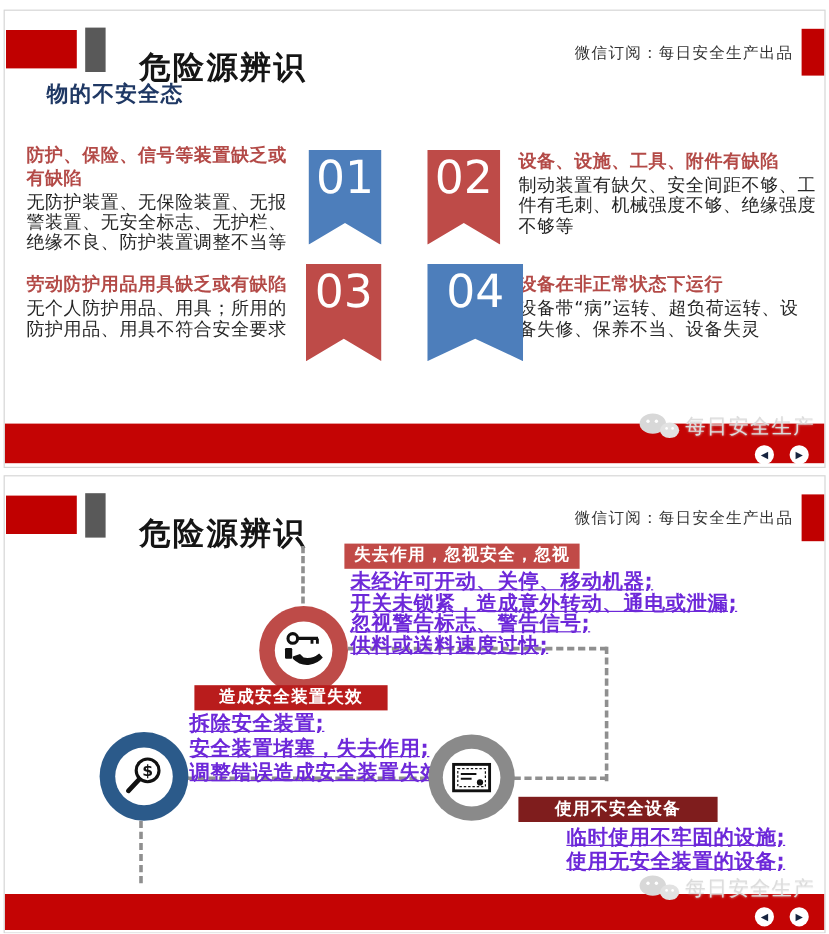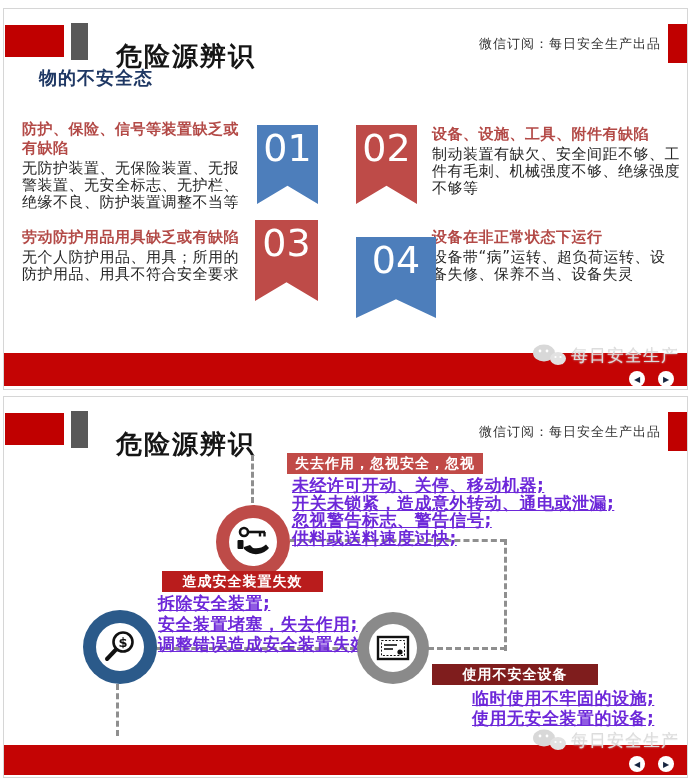--- a/index.html
+++ b/index.html
@@ -89,21 +89,21 @@
 
     <div class="ribbon rib-blue" style="left:253px;top:116px;width:61px;height:79px">
       <span>01</span>
     </div>
     <div class="ribbon rib-red" style="left:352px;top:116px;width:61px;height:79px">
       <span>02</span>
     </div>
     <div class="ribbon rib-red" style="left:251px;top:211px;width:63px;height:81px">
       <span>03</span>
     </div>
-    <div class="ribbon rib-blue" style="left:352px;top:228px;width:80px;height:81px">
+    <div class="ribbon rib-blue" style="left:352px;top:211px;width:80px;height:81px">
       <span>04</span>
     </div>
 
     <div class="band"></div>
     <div class="wm">
       <div class="wm-row">
         <svg width="36" height="24" viewBox="0 0 36 24">
           <ellipse cx="13" cy="10" rx="11" ry="8.5" fill="#d8d8d8"></ellipse>
           <circle cx="9" cy="8" r="1.4" fill="#fff"></circle>
             <circle cx="16" cy="8" r="1.4" fill="#fff"></circle>

